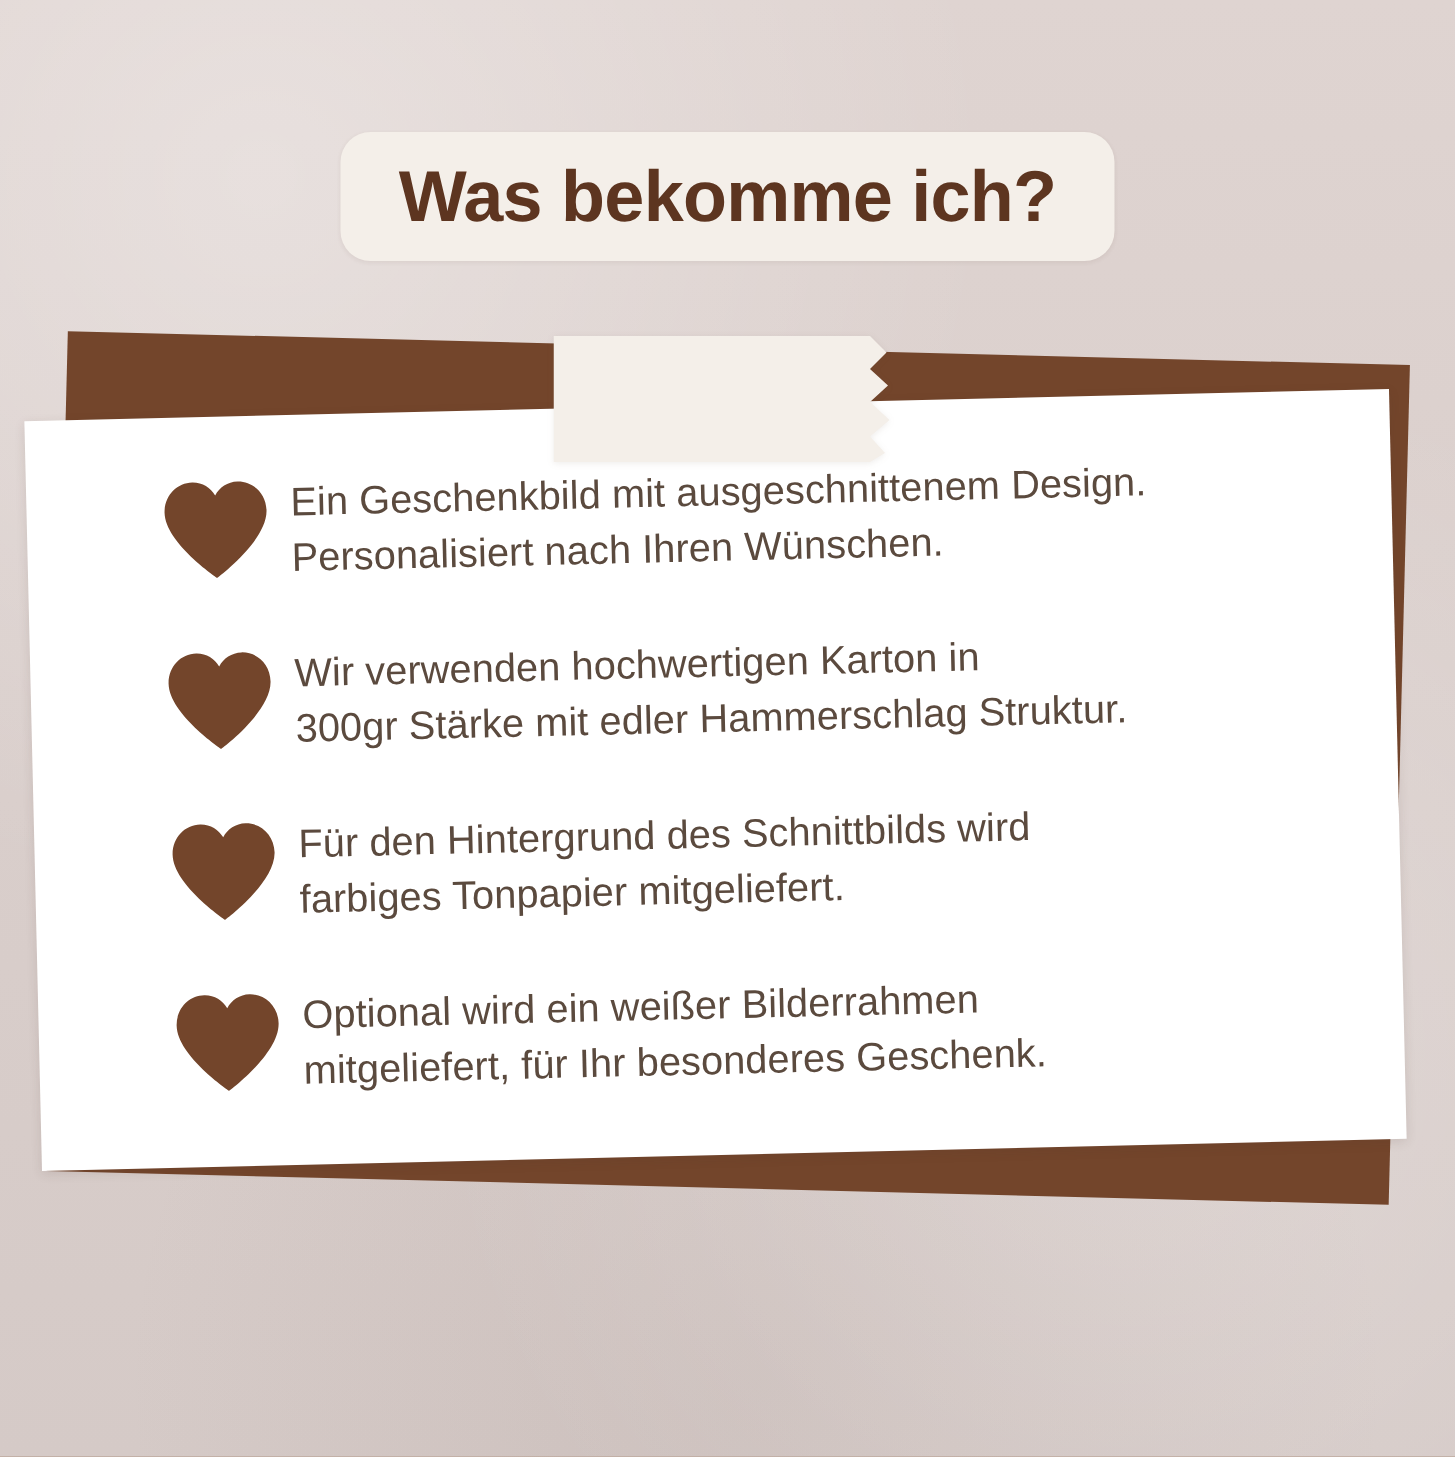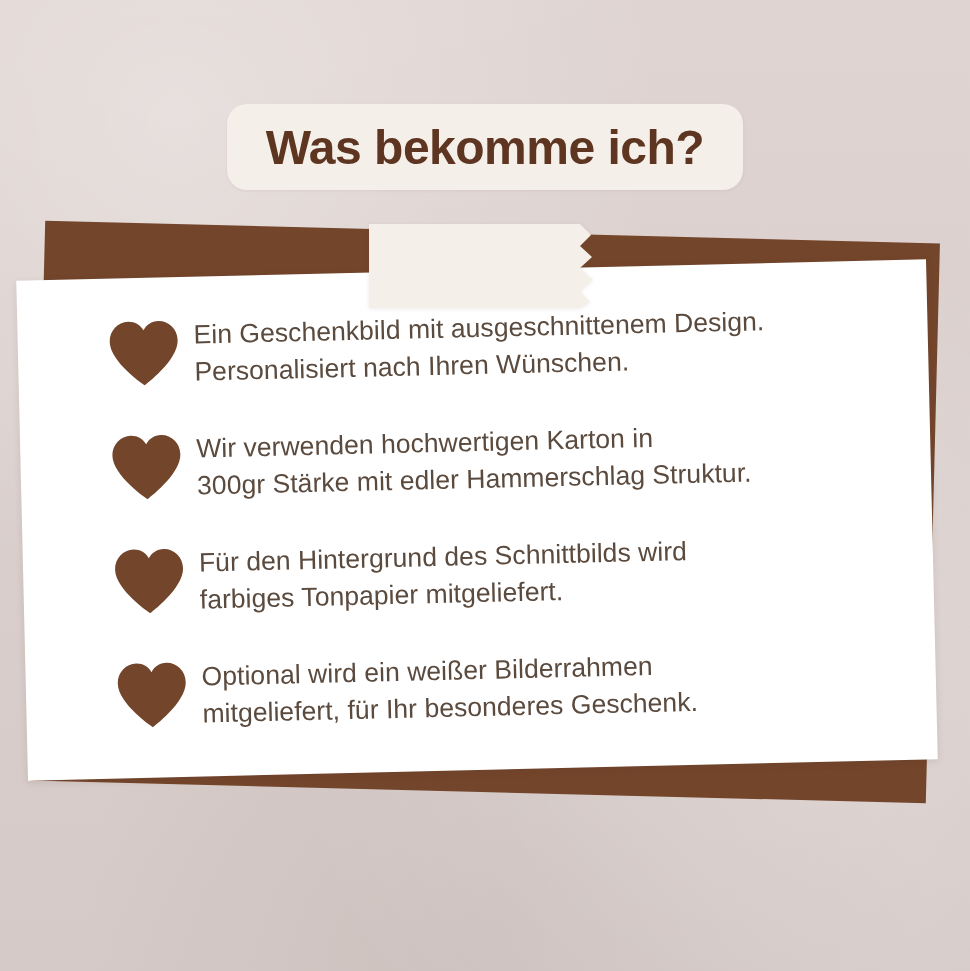--- a/index.html
+++ b/index.html
@@ -40,21 +40,20 @@
     left: 227px;
     top: 88px;
     width: 516px;
     height: 86px;
     background: #f4efe9;
     border-radius: 20px;
     display: flex;
     align-items: center;
     justify-content: center;
     box-shadow: 0 1px 3px rgba(90,60,45,0.07);
-    margin-top: 16px;
   }
   .title-text {
     font-family: "Liberation Sans", sans-serif;
     font-weight: 700;
     font-size: 48px;
     letter-spacing: -0.5px;
     color: #5d3520;
     white-space: nowrap;
   }
 

